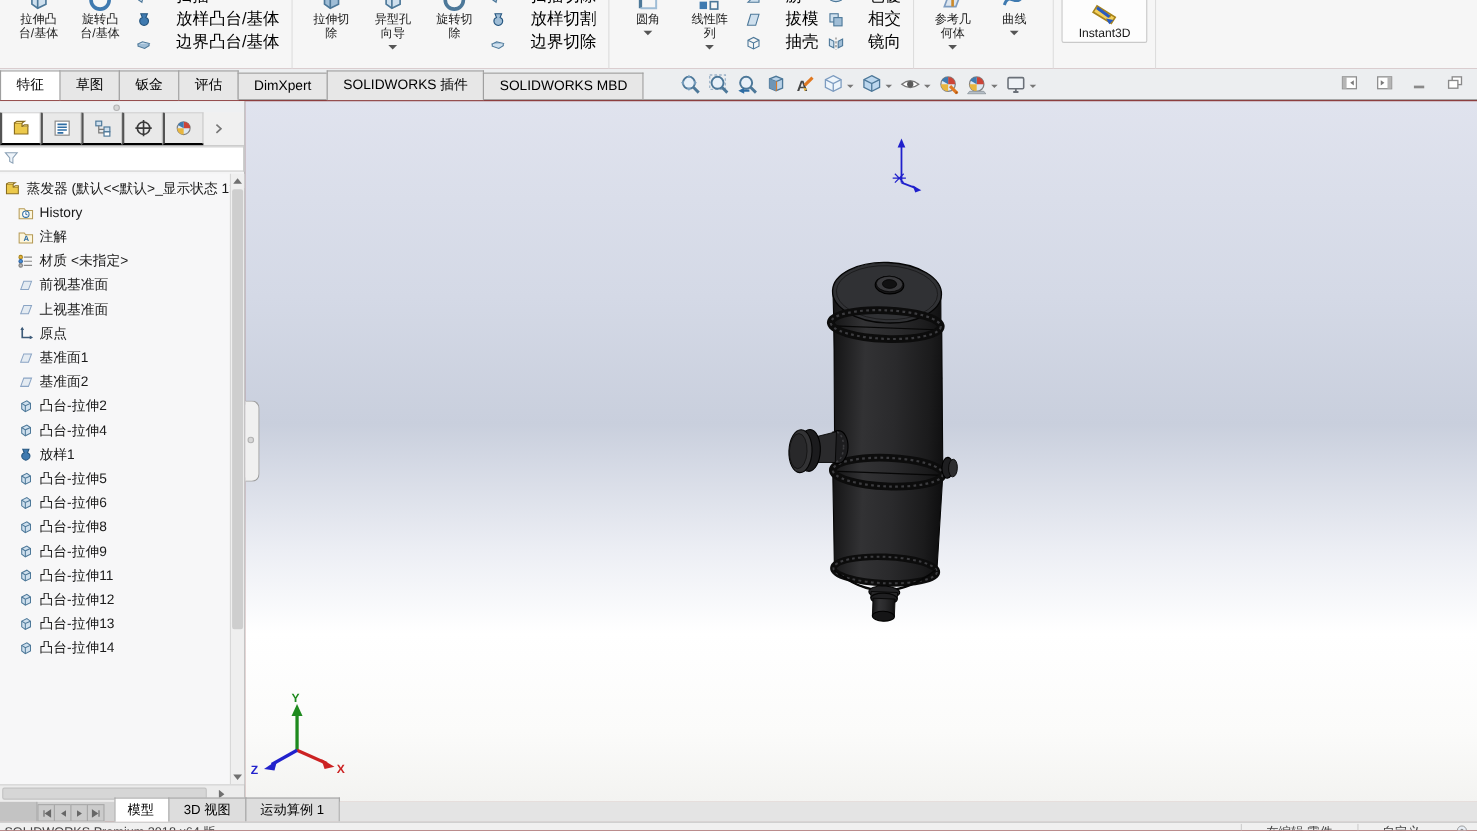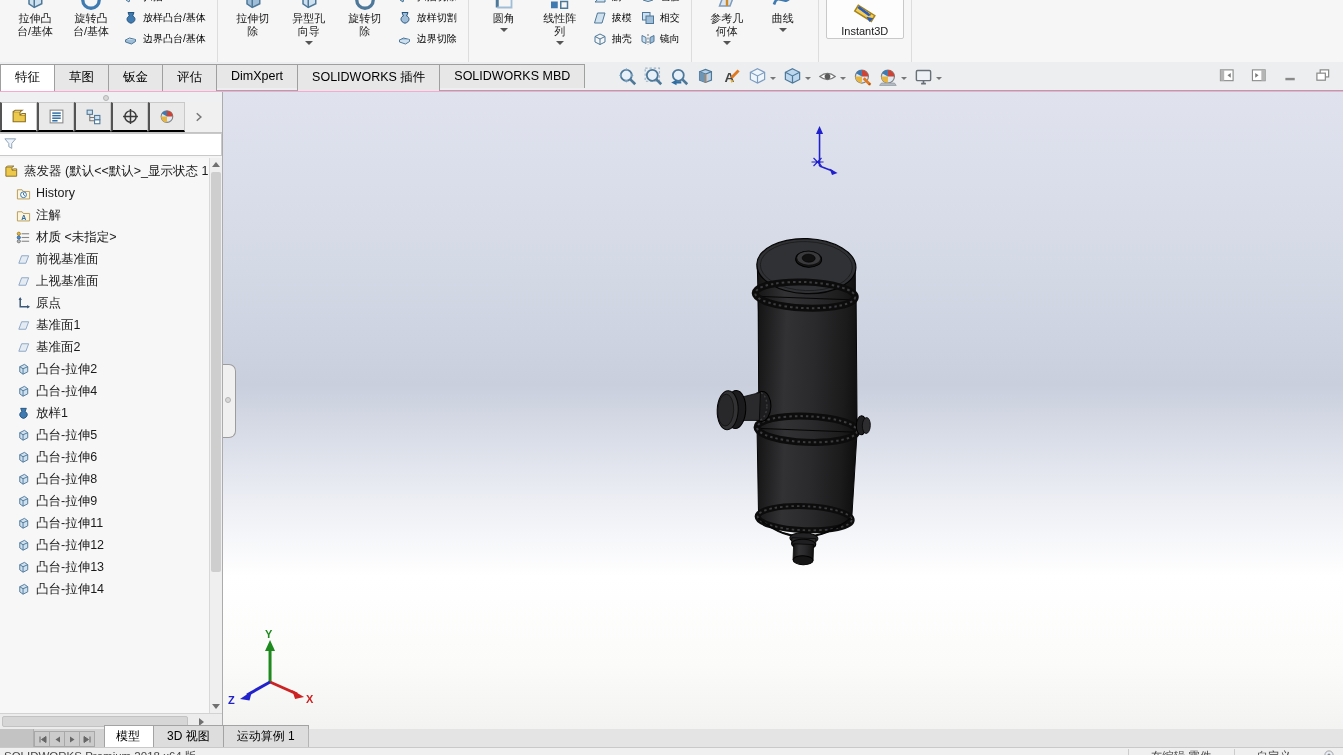--- a/index.html
+++ b/index.html
@@ -1,36 +1,36 @@
 <!DOCTYPE html>
 <html><head>
 <meta charset="utf-8">
 <style>
   * { box-sizing: border-box; margin: 0; padding: 0; }
   html,body { width:1343px; height:755px; overflow:hidden; }
   body { font-family:"Liberation Sans","DejaVu Sans",sans-serif; font-size:12px; color:#1a1a1a; background:#f0f0f0; }
-  .app { position:relative; width:1343px; height:755px; background:#f9a8d4; }
+  .app { position:relative; width:1343px; height:755px; background:#7f1d1d; }
 
   
   .ribbon { position:absolute; top:0; left:0; right:0; height:62px; background:#f6f6f6; overflow:hidden; }
   .ribbon-inner { display:flex; margin-top:-14px; height:78px; align-items:stretch; }
   .rgroup { display:flex; padding:0 7px; border-right:1px solid #dddddd; align-items:flex-start; }
   .rbig { display:flex; flex-direction:column; align-items:center; width:56px; background:none; border:none; font:inherit; font-size:11px; line-height:13px; color:#1a1a1a; padding-top:2px; cursor:default; }
   .rbig.wide { width:78px; padding-top:8px; border:1px solid #c9c9c9; background:#fdfdfd; border-radius:2px; margin-top:6px; }
   .rbig .ricon { width:24px; height:24px; flex:0 0 auto; }
   .rbig .ricon svg { width:24px; height:24px; }
   .rline { white-space:nowrap; }
   .dd { width:0; height:0; border-left:4px solid transparent; border-right:4px solid transparent; border-top:4px solid #555; margin-top:3px; }
   .rsmallcol { display:flex; flex-direction:column; padding-top:0; }
-  .rsmall { display:flex; align-items:center; gap:4px; height:21px; background:none; border:none; font:inherit; font-size:10px; white-space:nowrap; padding:0 4px; cursor:default; }
+  .rsmall { display:flex; align-items:center; gap:21px; height:21px; background:none; border:none; font:inherit; font-size:15px; white-space:nowrap; padding:0 4px; cursor:default; }
   .rsmall .ricon, .rsmall .ricon svg { width:16px; height:16px; }
 
   
   .tabrow { position:absolute; top:62px; left:0; right:0; height:29px; background:#eceef0; border-bottom:1px solid #a6a6a6; }
-  .ctabs { position:absolute; left:0; bottom:-1px; display:flex; align-items:flex-start; }
+  .ctabs { position:absolute; left:0; bottom:-1px; display:flex; align-items:center; }
   .ctab { padding:4px 14px 5px 14px; background:#e7e7e7; border:1px solid #9f9f9f; border-bottom:none; margin-right:-1px; font-size:12.5px; white-space:nowrap; cursor:default; }
   .ctab.active { background:#ffffff; position:relative; z-index:2; }
   .headsup { position:absolute; left:616px; top:4px; display:flex; align-items:center; gap:3px; }
   .hstool { display:flex; align-items:center; background:none; border:none; padding:1px 2px; cursor:default; }
   .hstool svg { width:19px; height:19px; }
   .hsdd { width:0;height:0;border-left:3.5px solid transparent;border-right:3.5px solid transparent;border-top:3.5px solid #777; margin-left:3px; }
   .wctrls { position:absolute; right:12px; top:6px; display:flex; gap:16px; align-items:center; }
   .wctrl { background:none;border:none; padding:0; cursor:default; }
   .wctrl svg { width:16px; height:15px; }
 

